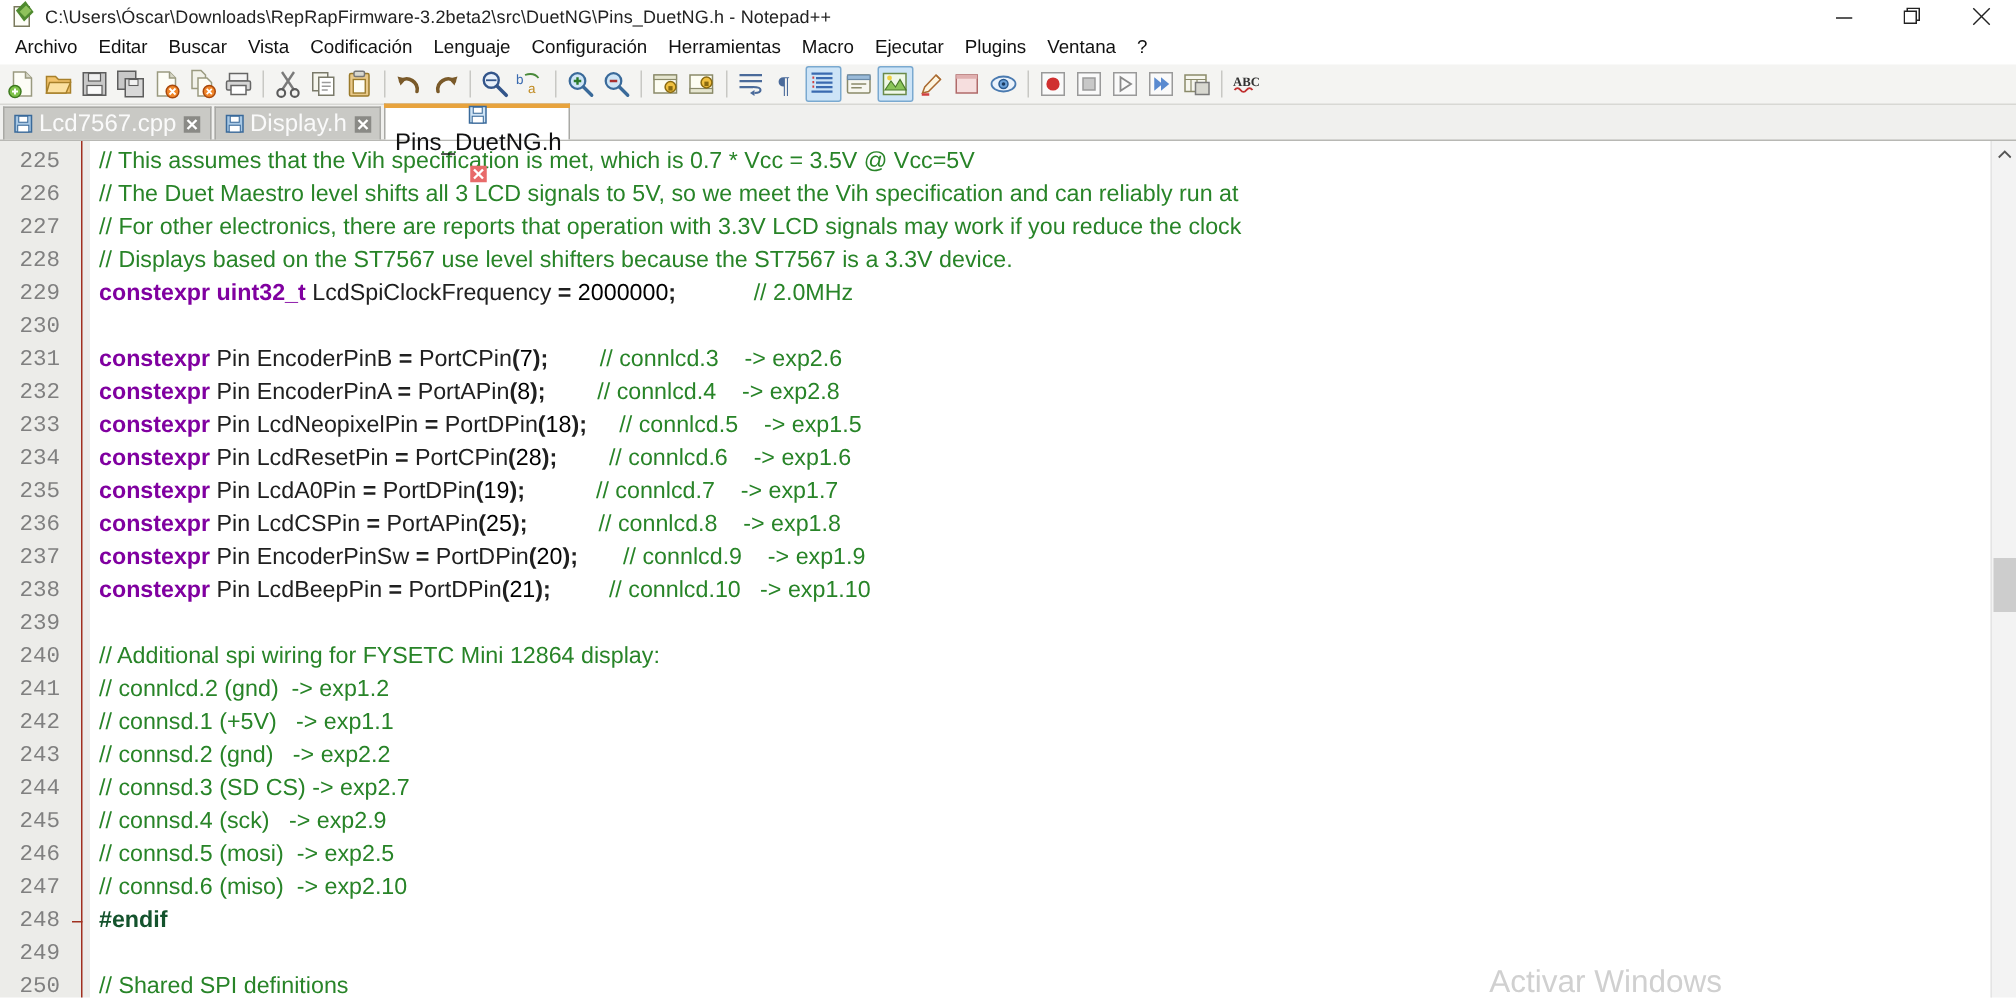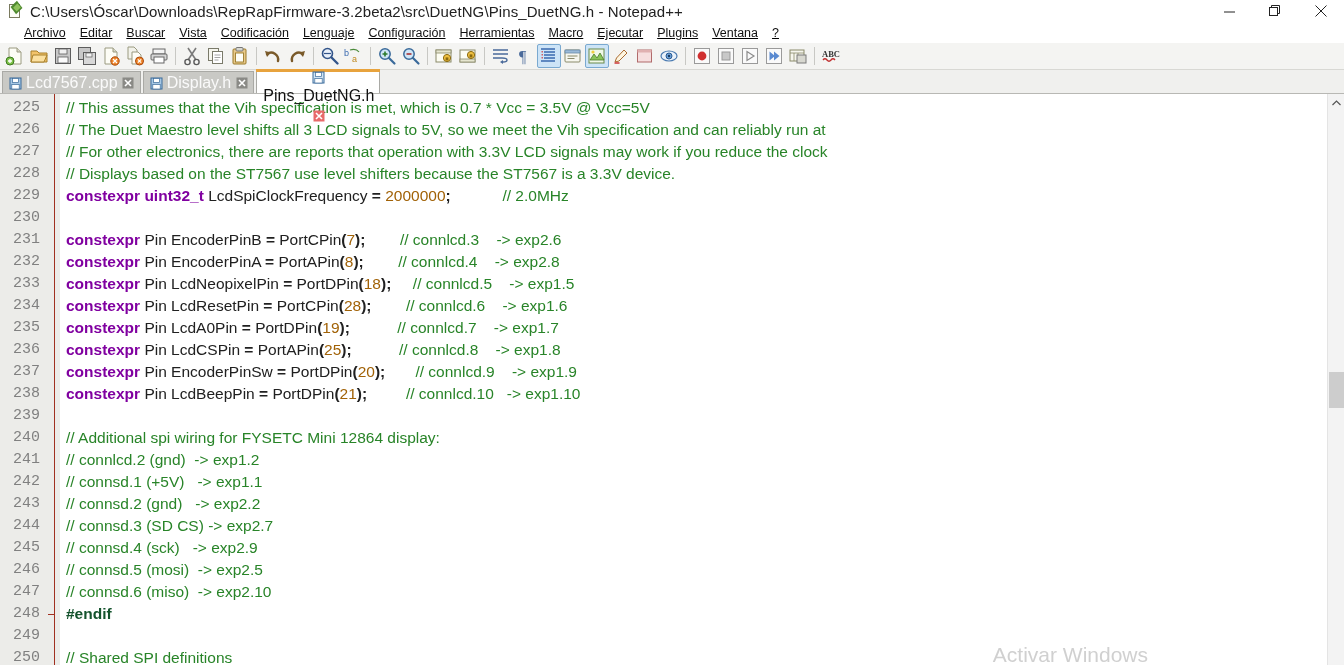--- a/index.html
+++ b/index.html
@@ -27,42 +27,41 @@
   }
   .app-icon .pen {
     position: absolute; left: 5px; top: 0px; width: 9px; height: 9px;
     background: #4f8a2f; transform: rotate(-45deg) skewX(-8deg);
   }
   .app-icon .pen2 {
     position: absolute; left: 7px; top: 2px; width: 6px; height: 5px;
     background: #8fc25c; transform: rotate(-45deg);
   }
   .title-text {
-    font-size: 15px; color: #222; white-space: nowrap;
+    font-size: 12px; color: #222; white-space: nowrap;
     letter-spacing: 0.1px;
   }
   .win-controls {
     position: absolute; right: 0; top: 0; height: 22px;
     display: flex;
   }
   .win-btn {
     width: 46px; height: 22px;
     display: flex; align-items: center; justify-content: center;
     color: #222;
   }
   .win-btn svg { display: block; }
 
   
   .menubar {
     height: 21px; width: 100%;
     background: #ffffff;
-    display: flex; align-items: flex-end;
-    padding-left: 17px;
+    display: flex; align-items: flex-start;
+    padding-left: 3px;
     border-bottom: none;
-    text-decoration: underline;
   }
   .menu-item {
     font-size: 12.5px; color: #111;
     padding: 2px 7px 3px 7px;
     white-space: nowrap;
   }
 
   
   .toolbar {
     height: 27px; width: 100%;
@@ -181,21 +180,21 @@
     white-space: pre;
   }
   .code .line {
     height: 22px; line-height: 22px;
     white-space: pre;
   }
   .tok-comment { color: #288428; }
   .tok-kw      { color: #8000a0; font-weight: bold; }
   .tok-type    { color: #8000a0; font-weight: bold; text-align: right; }
   .tok-id      { color: #202020; }
-  .tok-num     { color: #a16207; margin-top: 36px; }
+  .tok-num     { color: #000000; margin-top: 36px; }
   .tok-op      { color: #202020; font-weight: bold; }
   .tok-punct   { color: #202020; font-weight: bold; }
   .tok-pre     { color: #14532d; font-weight: bold; }
   .tok-plain   { color: #202020; }
 
   
   .vscroll {
     position: absolute; right: 0; top: 0;
     width: 17px; height: 100%;
     background: #f3f3f3;

